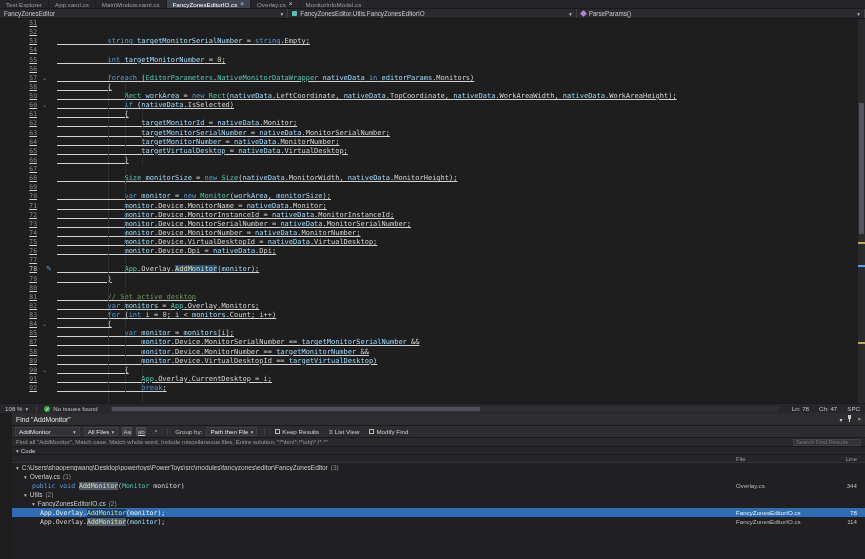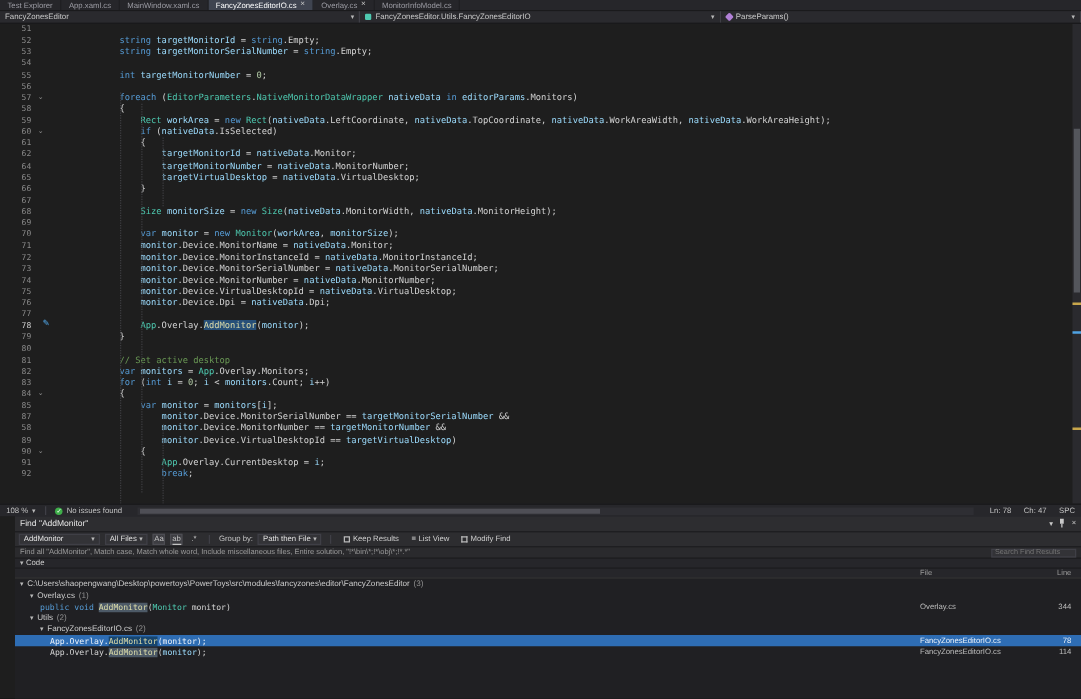--- a/index.html
+++ b/index.html
@@ -22,21 +22,21 @@
 
   
   .breadcrumb{position:absolute;top:9px;left:0;right:0;height:10px;background:#252527;display:flex;border-bottom:1px solid #161618;}
   .crumb{flex:1;display:flex;align-items:center;gap:3px;padding:0 4px;font-size:6.3px;color:#c8c8c8;border-right:1px solid var(--border);background:#2a2a2e;overflow:hidden;white-space:nowrap;}
   .crumb .ddv{margin-left:auto;color:#b9b9b9;font-size:5.5px;}
   .ic{display:inline-block;flex:0 0 auto;}
   .class-icon{width:5px;height:5px;background:var(--type);border-radius:1px;}
   .method-icon{width:5px;height:5px;background:#b180d7;transform:rotate(45deg);border-radius:1px;}
 
   
-  .editor{position:absolute;top:19px;left:0;right:0;height:384px;background:var(--bg);overflow:hidden;}
+  .editor{position:absolute;top:19px;left:12px;right:0;height:384px;background:var(--bg);overflow:hidden;text-decoration:underline;}
   .guide{position:absolute;width:0;border-left:1px dotted #3d3d40;}
   .code-line{display:flex;height:9.14px;line-height:9.14px;white-space:pre;}
   .ln{flex:0 0 28px;text-align:right;padding-right:3px;color:var(--line-number);font-family:"DejaVu Sans Mono",monospace;font-size:6.4px;}
   .ln.cur{color:#cfcfcf;}
   .lmargin{flex:0 0 17px;position:relative;font-size:6px;color:#8a8a8a;}
   .lmargin .fold{position:absolute;left:2px;top:0;}
   .lmargin .pencil{position:absolute;left:6px;top:-1px;color:var(--accent-blue);font-size:7px;}
   .ltext{font-family:"DejaVu Sans Mono",monospace;font-size:7px;white-space:pre;}
   .tok-k{color:var(--kw);} .tok-t{color:var(--type);} .tok-v{color:var(--variable);}
   .tok-m{color:var(--method);} .tok-p{color:var(--plain);} .tok-c{color:var(--comment);} .tok-n{color:var(--number);}
@@ -139,31 +139,32 @@
     </div>
   </div>
 
   <div class="editor">
     <div class="guide" style="left:96px;top:55px;bottom:0;"></div>
     <div class="guide" style="left:113px;top:64px;bottom:9px;"></div>
     <div class="guide" style="left:130px;top:91px;height:55px;"></div>
     <div class="guide" style="left:130px;top:320px;bottom:0;"></div>
     <div id="code-lines">
         <div class="code-line"><span class="ln">51</span><span class="lmargin"></span><span class="ltext"></span></div>
-        <div class="code-line"><span class="ln">52</span><span class="lmargin"></span><span class="ltext"><span class="tok-k">            string</span><span class="tok-v"> targetMonitorId</span><span class="tok-p"> = </span><span class="tok-k">string</span><span class="tok-p">.Empty;</span></span></div>
+        <div class="code-line"><span class="ln">52</span><span class="lmargin"></span></div>
         <div class="code-line"><span class="ln">53</span><span class="lmargin"></span><span class="ltext"><span class="tok-k">            string</span><span class="tok-v"> targetMonitorSerialNumber</span><span class="tok-p"> = </span><span class="tok-k">string</span><span class="tok-p">.Empty;</span></span></div>
         <div class="code-line"><span class="ln">54</span><span class="lmargin"></span></div>
         <div class="code-line"><span class="ln">55</span><span class="lmargin"></span><span class="ltext"><span class="tok-k">            int</span><span class="tok-v"> targetMonitorNumber</span><span class="tok-p"> = </span><span class="tok-n">0</span><span class="tok-p">;</span></span></div>
         <div class="code-line"><span class="ln">56</span><span class="lmargin"></span><span class="ltext"></span></div>
         <div class="code-line"><span class="ln">57</span><span class="lmargin"><span class="fold">⌄</span></span><span class="ltext"><span class="tok-k">            foreach</span><span class="tok-p"> (</span><span class="tok-t">EditorParameters</span><span class="tok-p">.</span><span class="tok-t">NativeMonitorDataWrapper</span><span class="tok-v"> nativeData</span><span class="tok-k"> in</span><span class="tok-v"> editorParams</span><span class="tok-p">.Monitors)</span></span></div>
         <div class="code-line"><span class="ln">58</span><span class="lmargin"></span><span class="ltext"><span class="tok-p">            {</span></span></div>
         <div class="code-line"><span class="ln">59</span><span class="lmargin"></span><span class="ltext"><span class="tok-t">                Rect</span><span class="tok-v"> workArea</span><span class="tok-p"> = </span><span class="tok-k">new</span><span class="tok-t"> Rect</span><span class="tok-p">(</span><span class="tok-v">nativeData</span><span class="tok-p">.LeftCoordinate, </span><span class="tok-v">nativeData</span><span class="tok-p">.TopCoordinate, </span><span class="tok-v">nativeData</span><span class="tok-p">.WorkAreaWidth, </span><span class="tok-v">nativeData</span><span class="tok-p">.WorkAreaHeight);</span></span></div>
         <div class="code-line"><span class="ln">60</span><span class="lmargin"><span class="fold">⌄</span></span><span class="ltext"><span class="tok-k">                if</span><span class="tok-p"> (</span><span class="tok-v">nativeData</span><span class="tok-p">.IsSelected)</span></span></div>
         <div class="code-line"><span class="ln">61</span><span class="lmargin"></span><span class="ltext"><span class="tok-p">                {</span></span></div>
         <div class="code-line"><span class="ln">62</span><span class="lmargin"></span><span class="ltext"><span class="tok-v">                    targetMonitorId</span><span class="tok-p"> = </span><span class="tok-v">nativeData</span><span class="tok-p">.Monitor;</span></span></div>
+        <div class="code-line"><span class="ln">63</span><span class="lmargin"></span><span class="ltext"><span class="tok-v">                    targetMonitorSerialNumber</span><span class="tok-p"> = </span><span class="tok-v">nativeData</span><span class="tok-p">.MonitorSerialNumber;</span></span></div>
         <div class="code-line"><span class="ln">64</span><span class="lmargin"></span><span class="ltext"><span class="tok-v">                    targetMonitorNumber</span><span class="tok-p"> = </span><span class="tok-v">nativeData</span><span class="tok-p">.MonitorNumber;</span></span></div>
         <div class="code-line"><span class="ln">65</span><span class="lmargin"></span><span class="ltext"><span class="tok-v">                    targetVirtualDesktop</span><span class="tok-p"> = </span><span class="tok-v">nativeData</span><span class="tok-p">.VirtualDesktop;</span></span></div>
         <div class="code-line"><span class="ln">66</span><span class="lmargin"></span><span class="ltext"><span class="tok-p">                }</span></span></div>
         <div class="code-line"><span class="ln">67</span><span class="lmargin"></span><span class="ltext"></span></div>
         <div class="code-line"><span class="ln">68</span><span class="lmargin"></span><span class="ltext"><span class="tok-t">                Size</span><span class="tok-v"> monitorSize</span><span class="tok-p"> = </span><span class="tok-k">new</span><span class="tok-t"> Size</span><span class="tok-p">(</span><span class="tok-v">nativeData</span><span class="tok-p">.MonitorWidth, </span><span class="tok-v">nativeData</span><span class="tok-p">.MonitorHeight);</span></span></div>
         <div class="code-line"><span class="ln">69</span><span class="lmargin"></span><span class="ltext"></span></div>
         <div class="code-line"><span class="ln">70</span><span class="lmargin"></span><span class="ltext"><span class="tok-k">                var</span><span class="tok-v"> monitor</span><span class="tok-p"> = </span><span class="tok-k">new</span><span class="tok-t"> Monitor</span><span class="tok-p">(</span><span class="tok-v">workArea</span><span class="tok-p">, </span><span class="tok-v">monitorSize</span><span class="tok-p">);</span></span></div>
         <div class="code-line"><span class="ln">71</span><span class="lmargin"></span><span class="ltext"><span class="tok-v">                monitor</span><span class="tok-p">.Device.MonitorName = </span><span class="tok-v">nativeData</span><span class="tok-p">.Monitor;</span></span></div>
         <div class="code-line"><span class="ln">72</span><span class="lmargin"></span><span class="ltext"><span class="tok-v">                monitor</span><span class="tok-p">.Device.MonitorInstanceId = </span><span class="tok-v">nativeData</span><span class="tok-p">.MonitorInstanceId;</span></span></div>
         <div class="code-line"><span class="ln">73</span><span class="lmargin"></span><span class="ltext"><span class="tok-v">                monitor</span><span class="tok-p">.Device.MonitorSerialNumber = </span><span class="tok-v">nativeData</span><span class="tok-p">.MonitorSerialNumber;</span></span></div>

